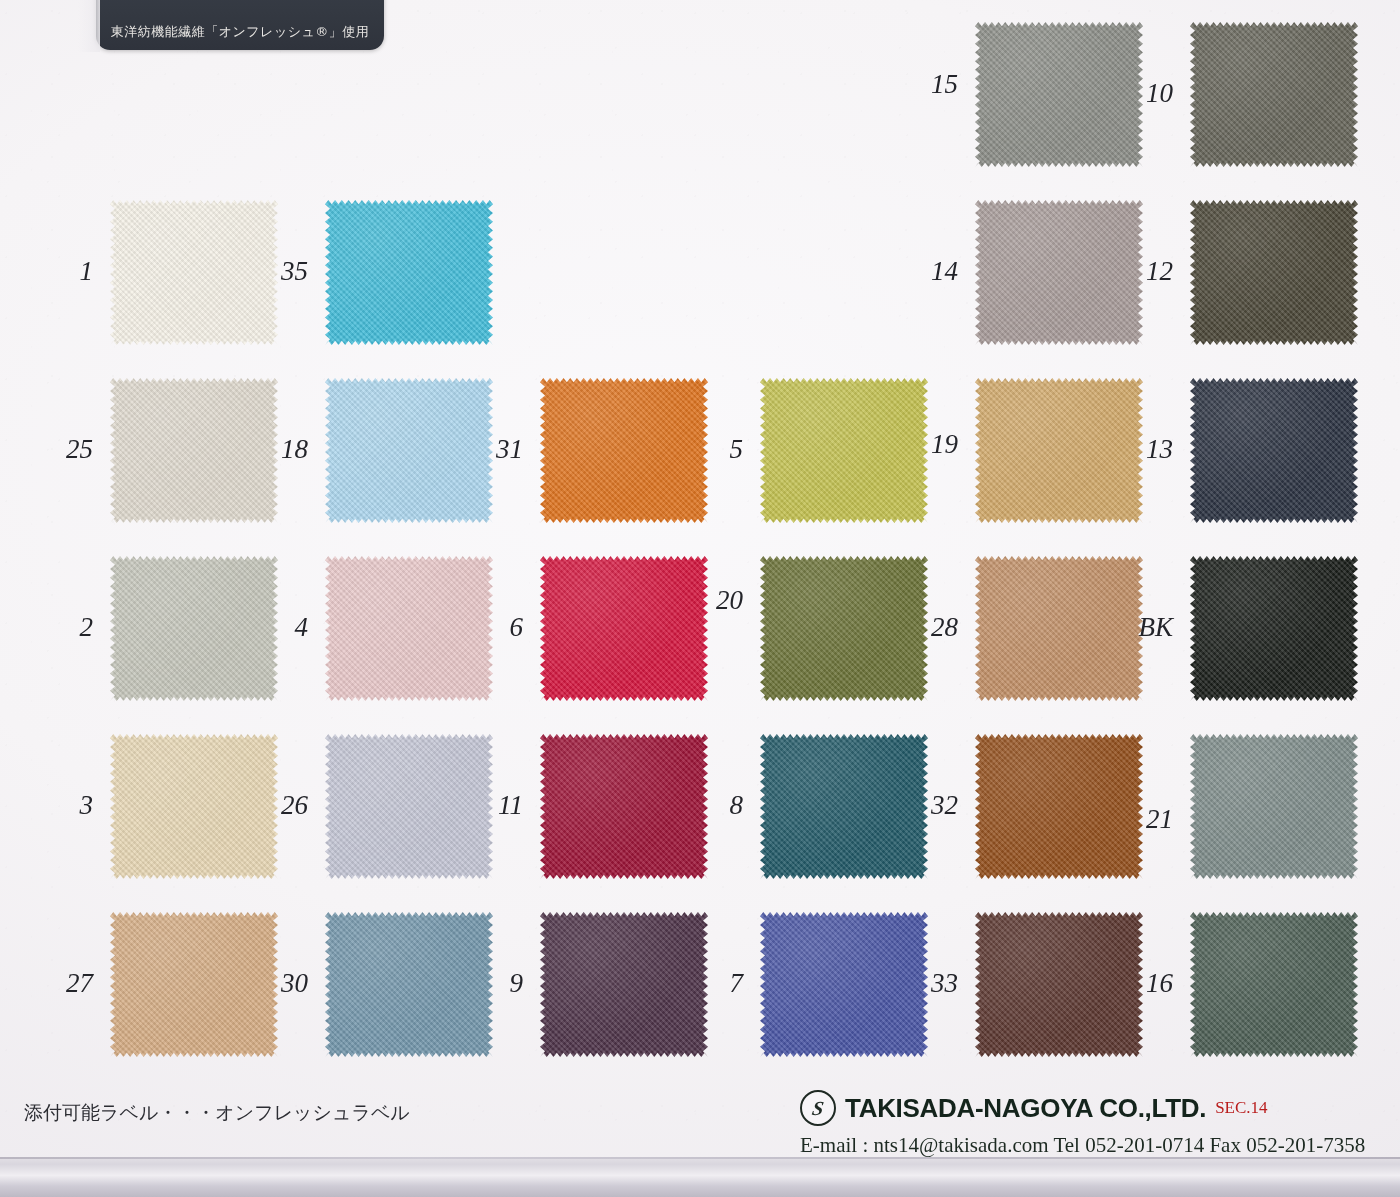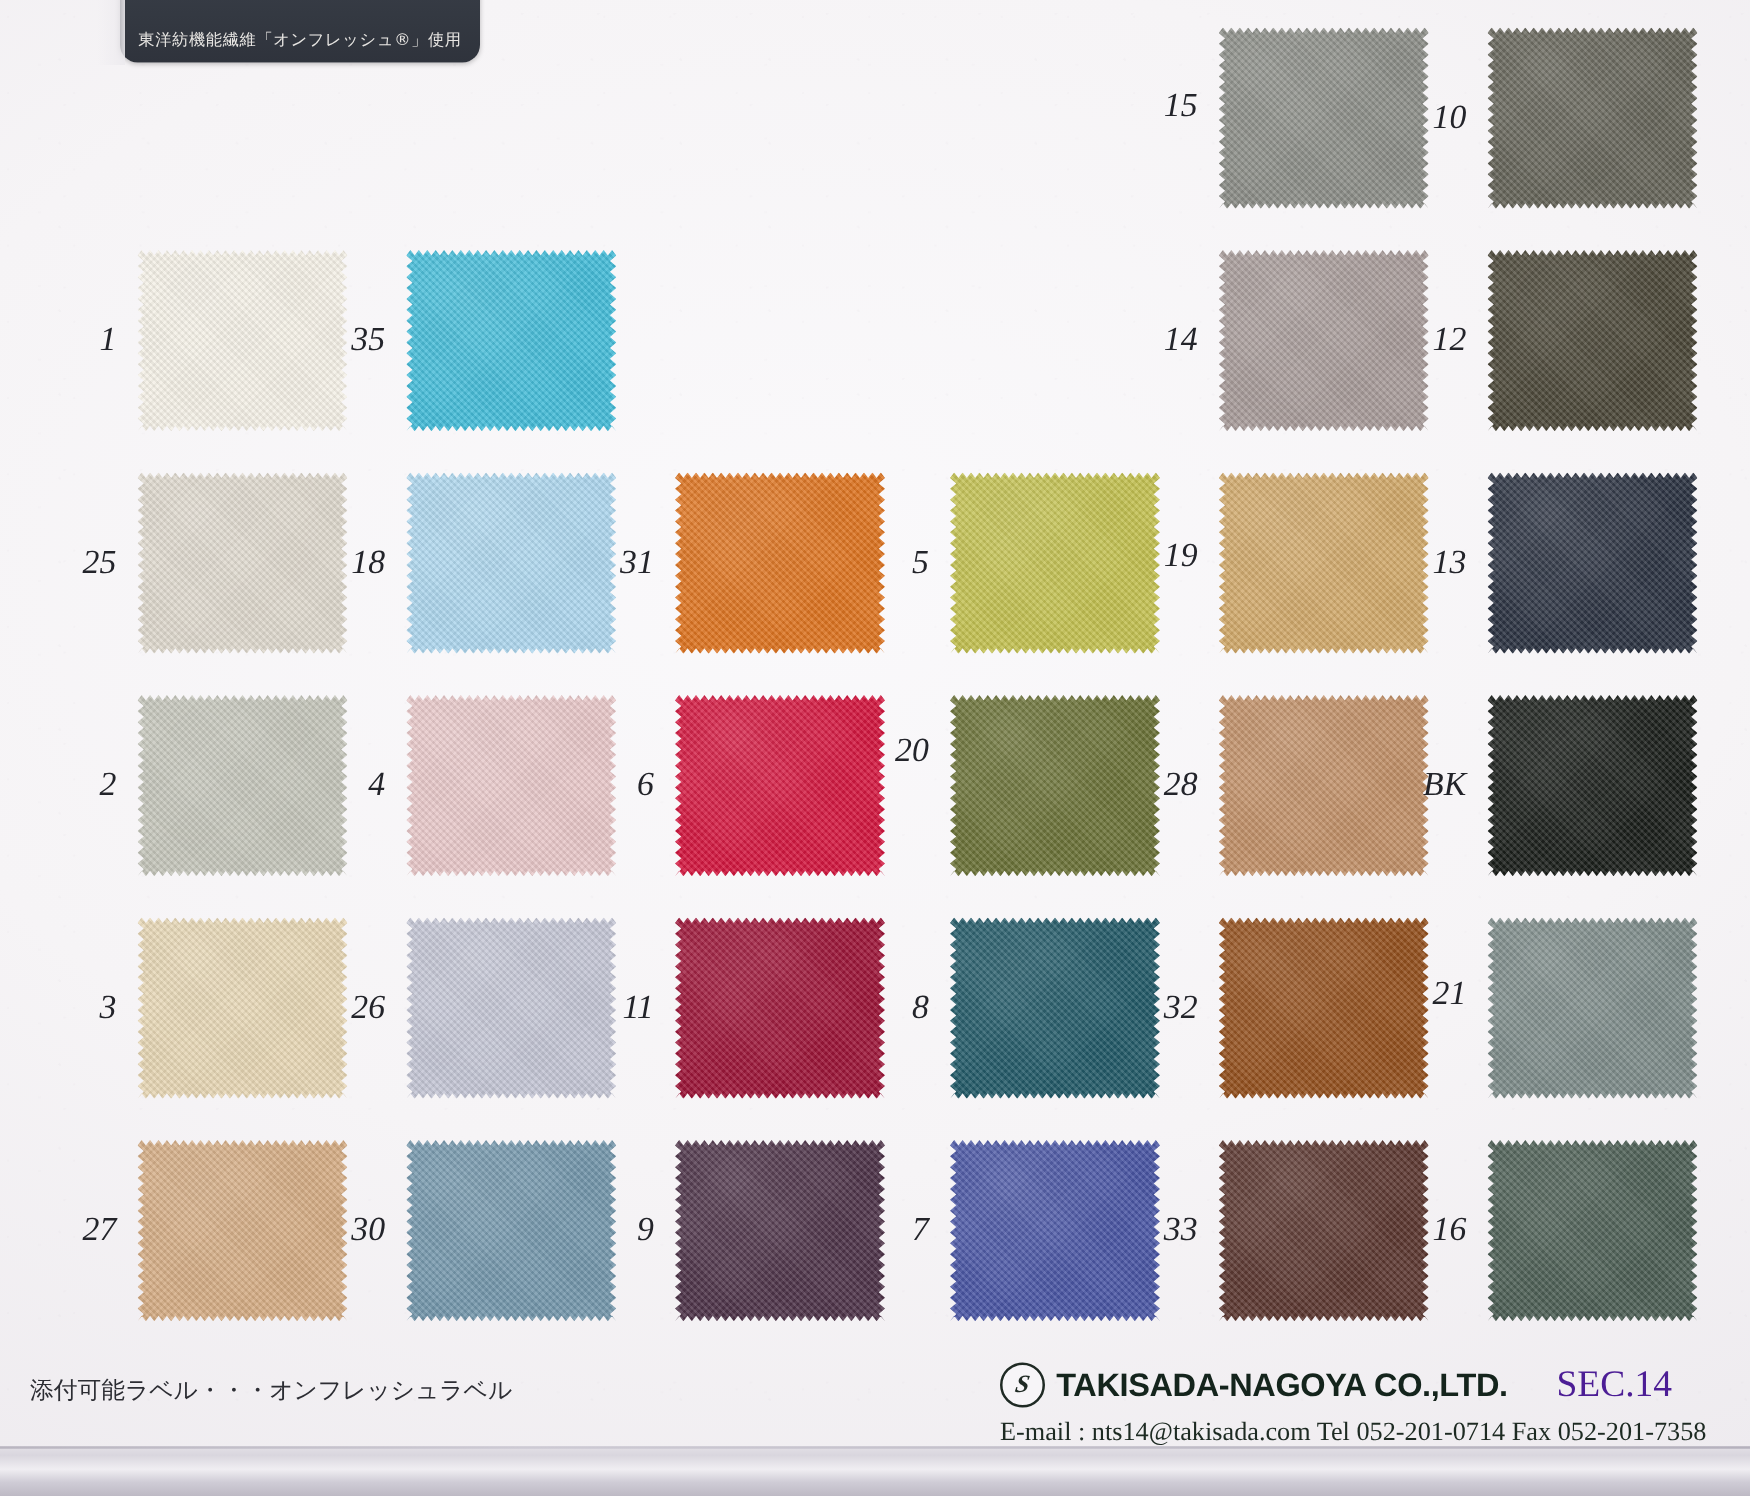--- a/index.html
+++ b/index.html
@@ -152,21 +152,21 @@
     font-weight:bold;font-style:italic;font-size:20px;color:#1f2a24;
     line-height:1;
   }
   .company-name{
     font-family:"Liberation Sans",sans-serif;
     font-weight:bold;font-size:26px;color:#14241c;letter-spacing:-.3px;
     white-space:nowrap;
   }
   .sec{
     font-family:"Liberation Serif",serif;
-    font-size:30px;color:#4c1d95;margin-left:30px;white-space:nowrap;
+    font-size:17px;color:#b91c1c;white-space:nowrap;
   }
   .contact{
     font-family:"Liberation Serif",serif;
     font-size:21px;color:#1d2a22;margin-top:7px;white-space:nowrap;
   }
 </style>
 </head>
 <body>
 
 <div class="paper"></div>
@@ -379,21 +379,21 @@
     <div class="cell" style="left: 0px; top: 0px;">
       <div class="num" style="left: 880px; top: 791.5px; width: 78px;">32</div>
       <div class="sw" style="left: 975px; top: 734px; width: 168px; height: 145px;">
         <div class="shadow"></div>
         <div class="pink-edge" style="background: rgb(147, 80, 30);">
           <div class="fabric"></div>
         </div>
       </div>
     </div>
     <div class="cell" style="left: 0px; top: 0px;">
-      <div class="num" style="left: 1095px; top: 781px; width: 78px;">21</div>
+      <div class="num" style="left: 1095px; top: 806px; width: 78px;">21</div>
       <div class="sw" style="left: 1190px; top: 734px; width: 168px; height: 145px;">
         <div class="shadow"></div>
         <div class="pink-edge" style="background: rgb(125, 139, 137);">
           <div class="fabric"></div>
         </div>
       </div>
     </div>
     <div class="cell" style="left: 0px; top: 0px;">
       <div class="num" style="left: 15px; top: 969.5px; width: 78px;">27</div>
       <div class="sw" style="left: 110px; top: 912px; width: 168px; height: 145px;">

